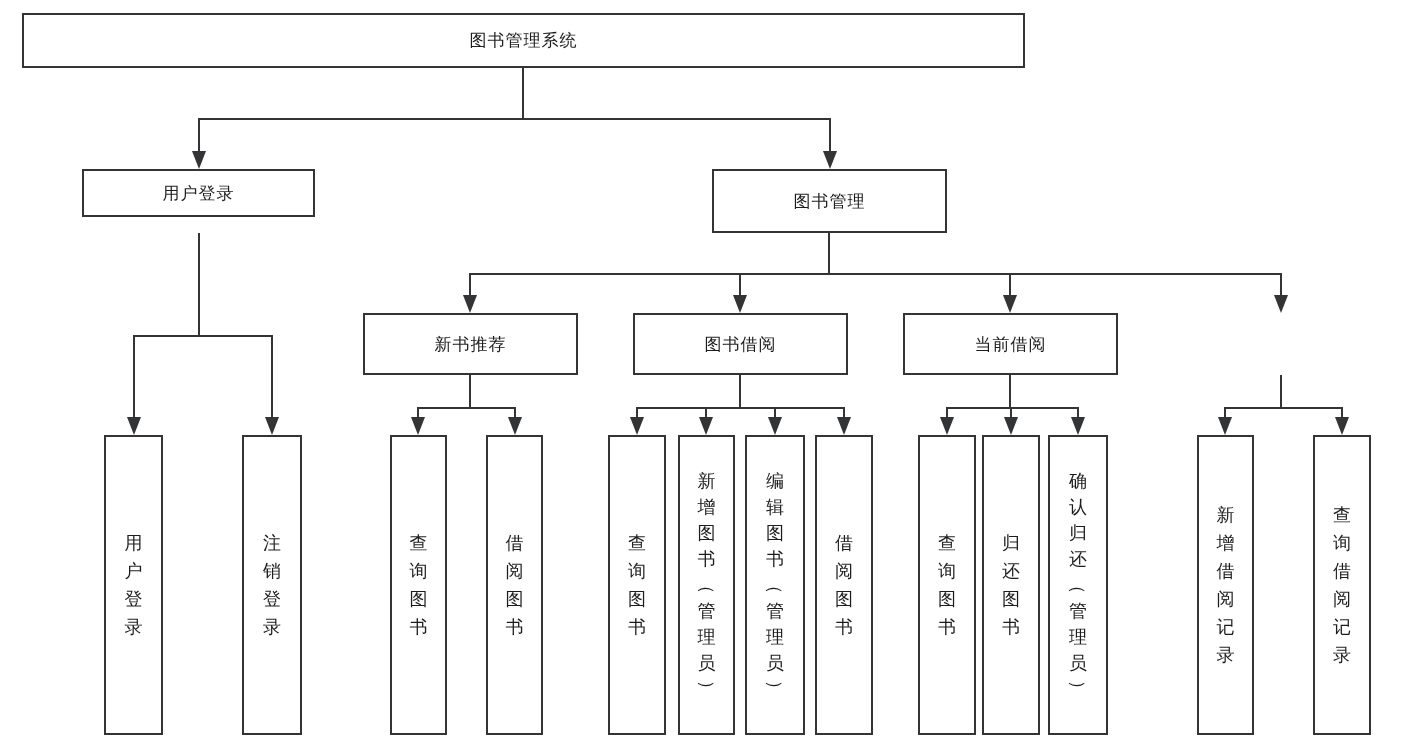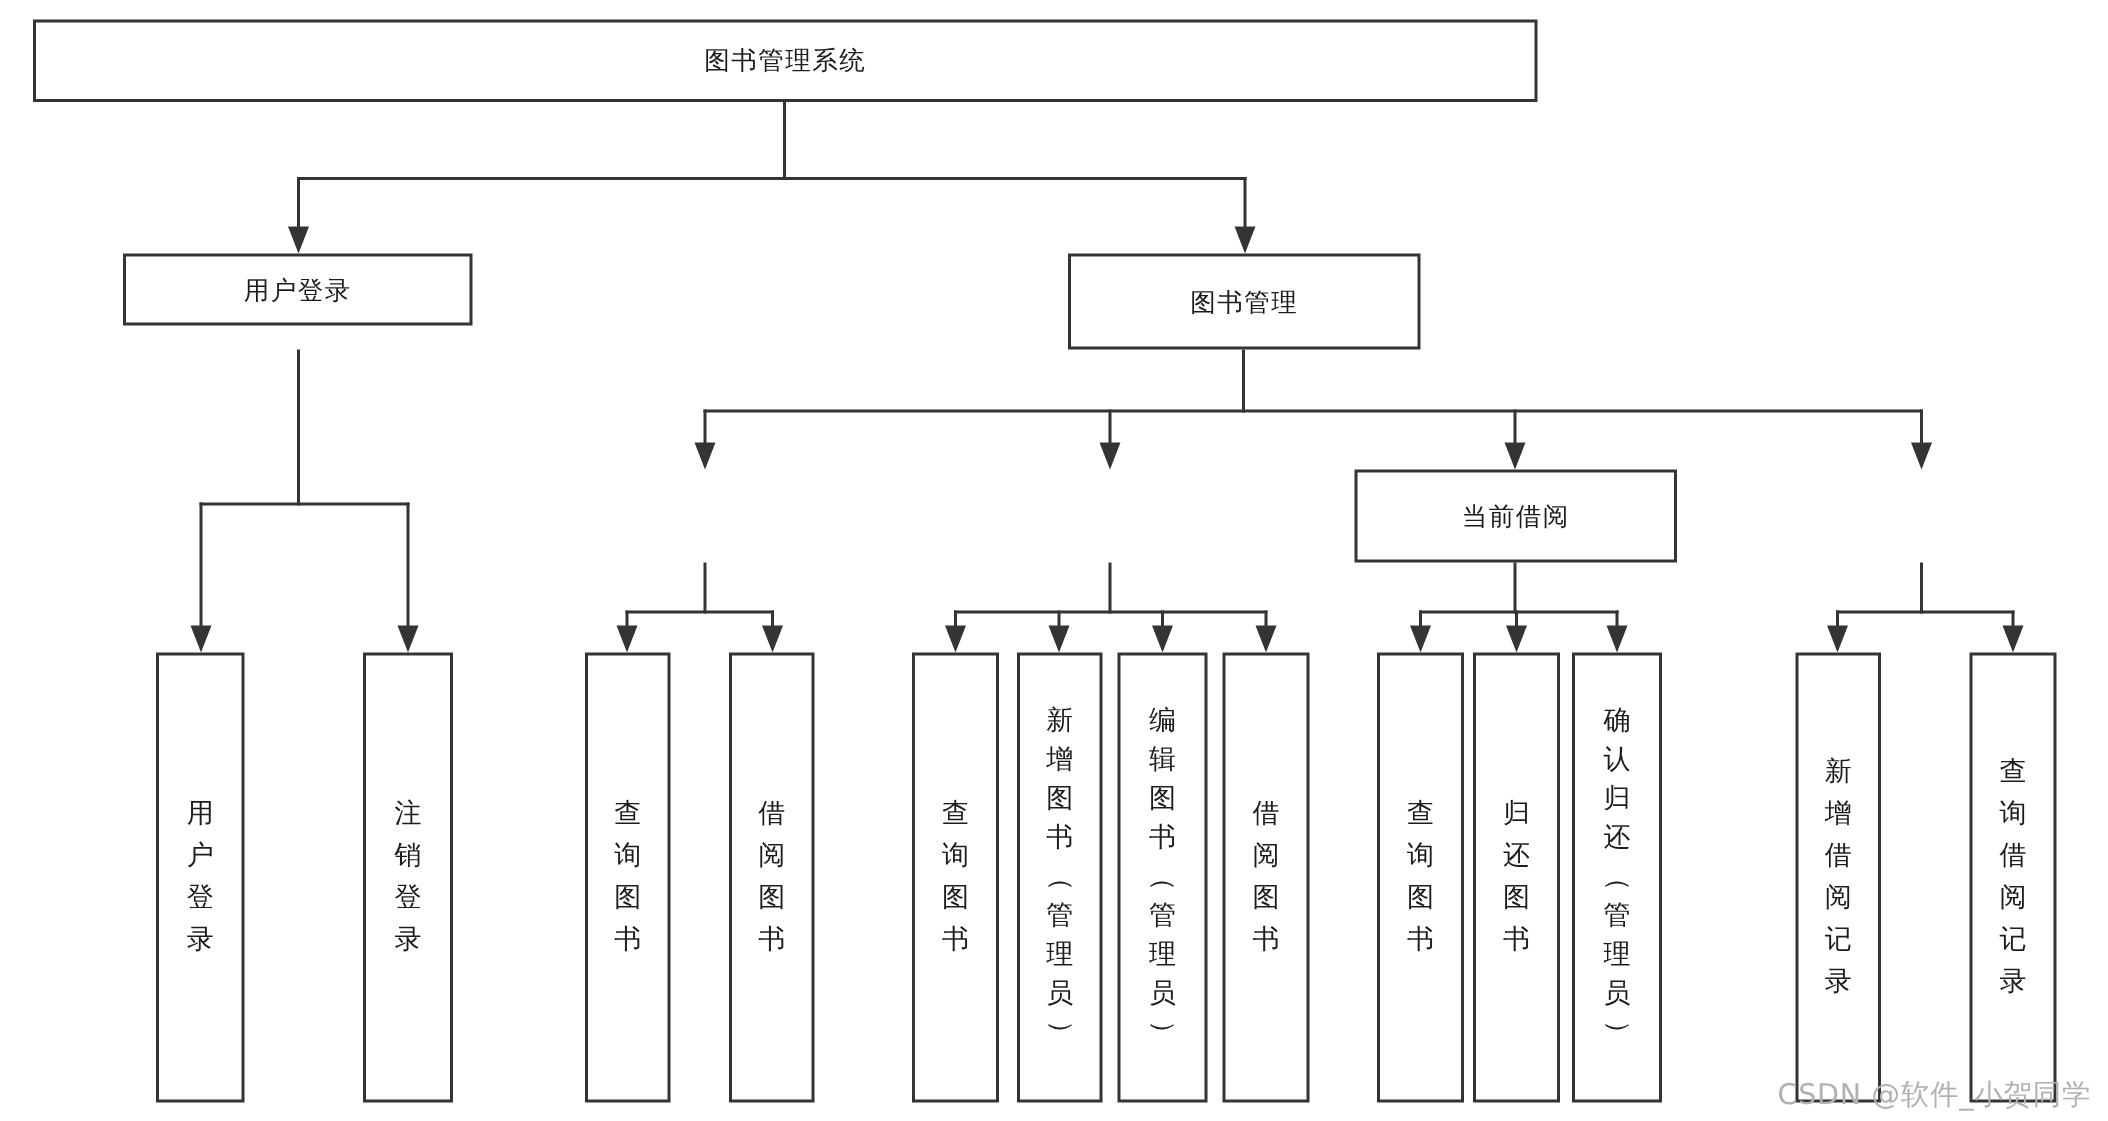--- a/index.html
+++ b/index.html
@@ -62,20 +62,26 @@
   <div class="hl" style="left:469px;top:273px;width:813px"></div>
   <div class="vl" style="left:469px;top:273px;height:26px"></div>
   <div class="ar" style="left:463px;top:295px"></div>
   <div class="vl" style="left:739px;top:273px;height:26px"></div>
   <div class="ar" style="left:733px;top:295px"></div>
   <div class="vl" style="left:1009px;top:273px;height:26px"></div>
   <div class="ar" style="left:1003px;top:295px"></div>
   <div class="vl" style="left:1280px;top:273px;height:26px"></div>
   <div class="ar" style="left:1274px;top:295px"></div>
 
+  <div class="box h" style="left:363px;top:313px;width:215px;height:62px">
+    <span>新书推荐</span>
+  </div>
+  <div class="box h" style="left:633px;top:313px;width:215px;height:62px">
+    <span>图书借阅</span>
+  </div>
   <div class="box h" style="left:903px;top:313px;width:215px;height:62px">
     <span>当前借阅</span>
   </div>
 
   <div class="vl" style="left:469px;top:375px;height:34px"></div>
   <div class="hl" style="left:417px;top:407px;width:99px"></div>
   <div class="vl" style="left:417px;top:407px;height:14px"></div>
   <div class="ar" style="left:411px;top:417px"></div>
   <div class="vl" style="left:514px;top:407px;height:14px"></div>
   <div class="ar" style="left:508px;top:417px"></div>
@@ -202,14 +208,13 @@
     </div>
   <div class="box v" style="left:1313px;top:435px;width:58px;height:300px">
       <span>查</span>
       <span>询</span>
       <span>借</span>
       <span>阅</span>
       <span>记</span>
       <span>录</span>
     </div>
 
-  <div id="watermark">CSDN @软件_小贺同学</div>
 </div>
 
 </body></html>

